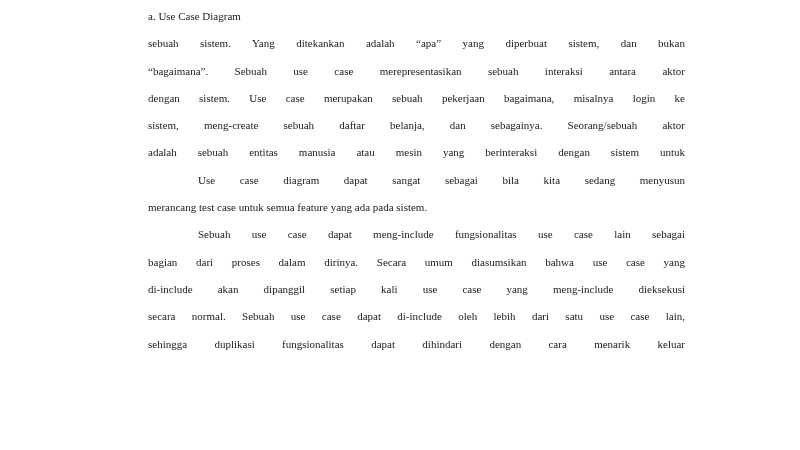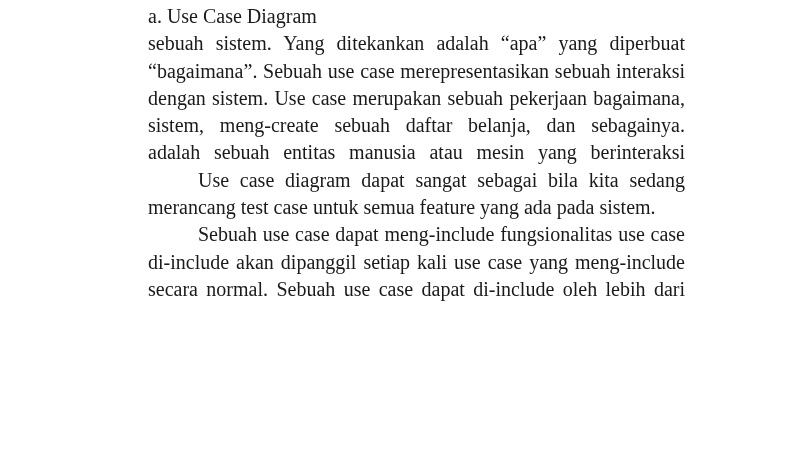--- a/index.html
+++ b/index.html
@@ -13,21 +13,21 @@
     height: 450px;
     background: #ffffff;
     overflow: hidden;
   }
   .textblock {
     position: absolute;
     left: 148px;
     top: 3px;
     width: 537px;
     font-family: "Liberation Serif", "DejaVu Serif", serif;
-    font-size: 20px;
+    font-size: 11px;
     line-height: 27.3px;
     color: #1a1a1a;
   }
   .heading {
     text-align: left;
     white-space: nowrap;
   }
   .line {
     height: 27.3px;
     overflow: hidden;
@@ -52,17 +52,19 @@
     <div class="heading line jleft">a. Use Case Diagram</div>
     <div id="paragraphs">
         <div class="line jfull">sebuah sistem. Yang ditekankan adalah “apa” yang diperbuat sistem, dan bukan</div>
         <div class="line jfull">“bagaimana”. Sebuah use case merepresentasikan sebuah interaksi antara aktor</div>
         <div class="line jfull">dengan sistem. Use case merupakan sebuah pekerjaan bagaimana, misalnya login ke</div>
         <div class="line jfull">sistem, meng-create sebuah daftar belanja, dan sebagainya. Seorang/sebuah aktor</div>
         <div class="line jfull">adalah sebuah entitas manusia atau mesin yang berinteraksi dengan sistem untuk</div>
         <div class="line jfull indent">Use case diagram dapat sangat sebagai bila kita sedang menyusun</div>
         <div class="line jleft">merancang test case untuk semua feature yang ada pada sistem.</div>
         <div class="line jfull indent">Sebuah use case dapat meng-include fungsionalitas use case lain sebagai</div>
+        <div class="line jfull">bagian dari proses dalam dirinya. Secara umum diasumsikan bahwa use case yang</div>
         <div class="line jfull">di-include akan dipanggil setiap kali use case yang meng-include dieksekusi</div>
         <div class="line jfull">secara normal. Sebuah use case dapat di-include oleh lebih dari satu use case lain,</div>
+        <div class="line jfull">sehingga duplikasi fungsionalitas dapat dihindari dengan cara menarik keluar</div>
       </div>
   </div>
 </div>
 
 </body></html>

